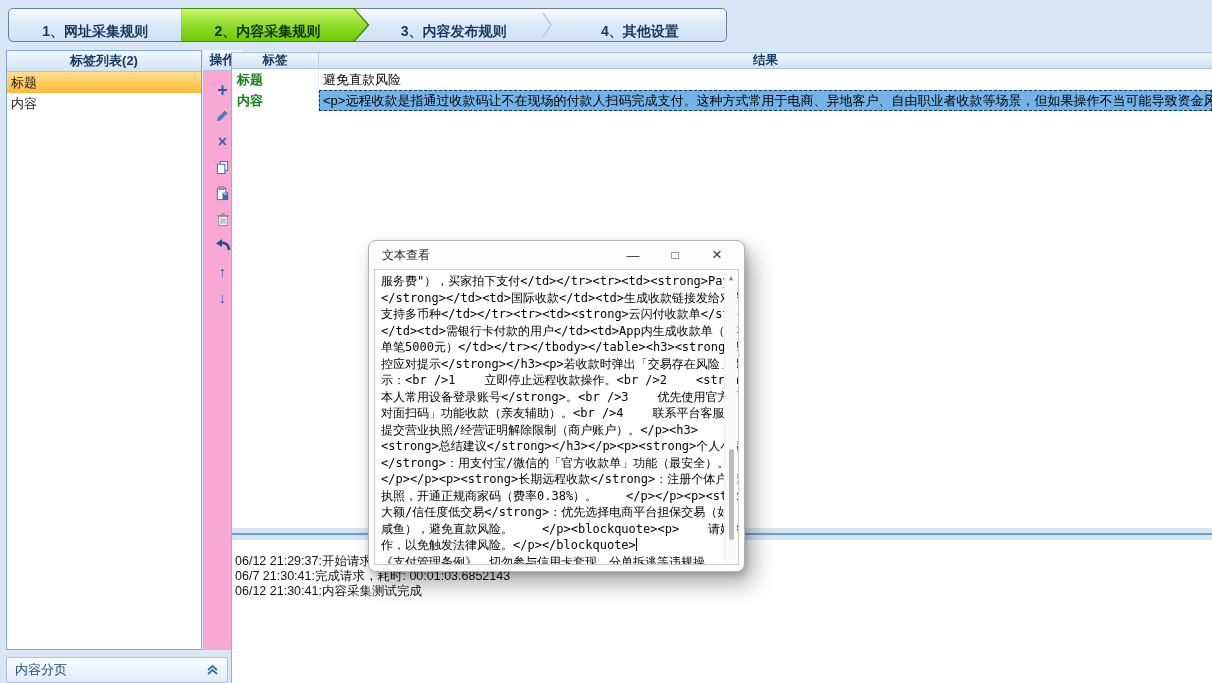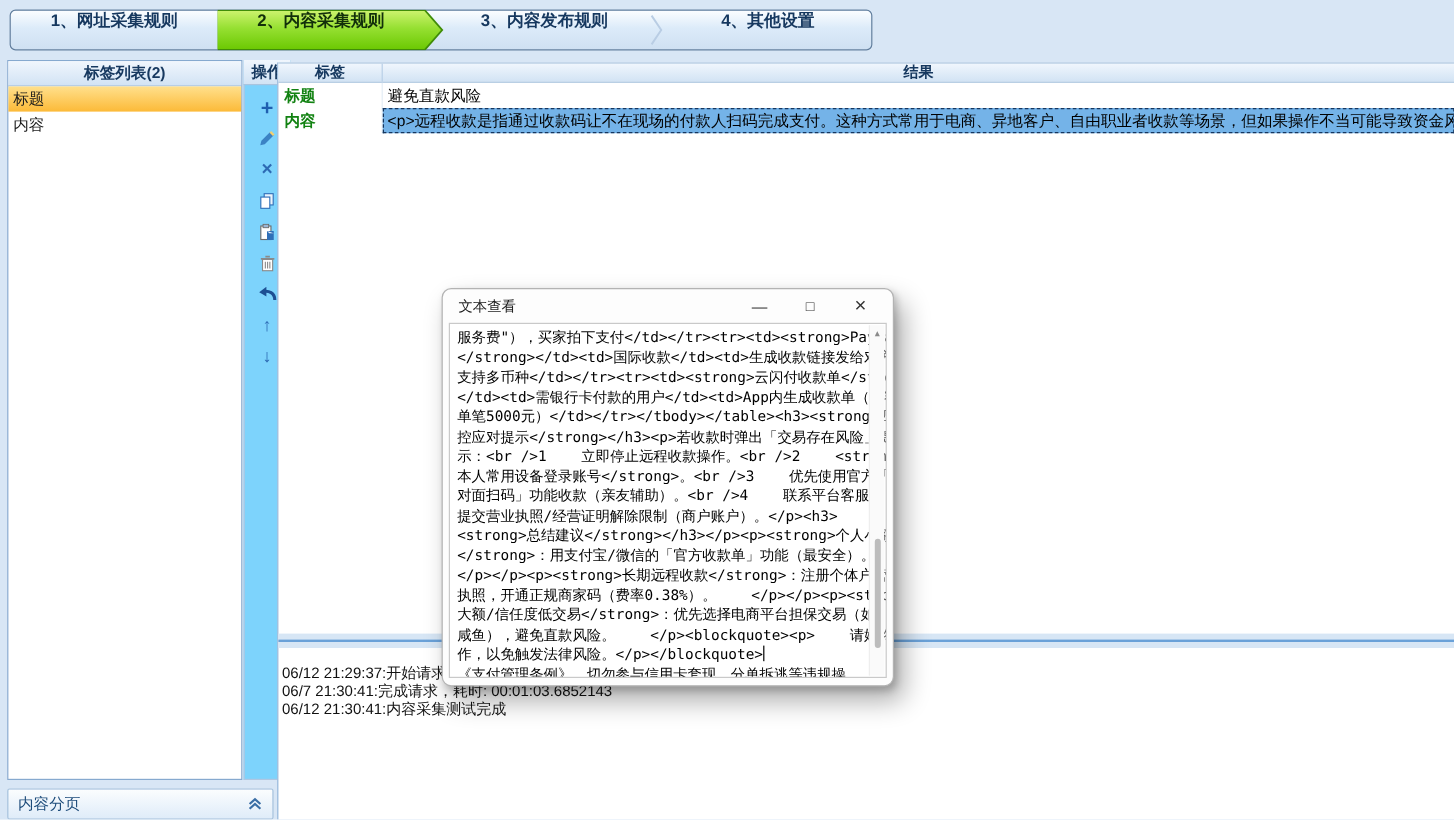--- a/index.html
+++ b/index.html
@@ -4,21 +4,21 @@
 <style>
   * { margin:0; padding:0; box-sizing:border-box; }
   html,body { width:1212px; height:683px; overflow:hidden; }
   body { background:#d8e6f5; font-family:"Liberation Sans", sans-serif; position:relative; }
 
   
   .tabbar { position:absolute; left:8px; top:8px; width:719px; height:34px;
     border:1px solid #64809f; border-radius:5px;
     background:linear-gradient(180deg,#fbfdff,#dcebf9 45%,#cfe0f2);
     display:flex; align-items:stretch; overflow:visible; }
-  .tab { flex:1; position:relative; display:flex; align-items:flex-start; justify-content:center;
+  .tab { flex:1; position:relative; display:flex; align-items:flex-end; justify-content:center;
     font-size:14px; font-weight:bold; color:#16385f; cursor:default; }
   .tab .lbl { position:relative; z-index:3; }
   .tab-active .arrow-outer { position:absolute; top:-1px; bottom:-1px; left:0; right:-16px; z-index:1;
     background:#3f8c08;
     clip-path:polygon(0 0, calc(100% - 15px) 0, 100% 50%, calc(100% - 15px) 100%, 0 100%); }
   .tab-active .arrow-inner { position:absolute; top:0; bottom:0; left:0; right:-14px; z-index:2;
     background:linear-gradient(180deg,#ccf26d,#96e032 45%,#6cc903);
     clip-path:polygon(0 0, calc(100% - 14px) 0, 100% 50%, calc(100% - 14px) 100%, 0 100%); }
   .tab-active .lbl { color:#12300a; }
   .tabsep { width:14px; display:flex; align-items:center; justify-content:center; }
@@ -26,21 +26,21 @@
   
   .listbox { position:absolute; left:6px; top:50px; width:196px; height:600px;
     background:#fff; border:1px solid #86a9cf; }
   .panel-hdr { height:21px; background:linear-gradient(180deg,#f0f6fd,#d2e3f4);
     border-bottom:1px solid #a9c4de; display:flex; align-items:center; justify-content:center;
     font-size:13px; font-weight:bold; color:#16385f; }
   .litem { height:21px; display:flex; align-items:center; padding-left:4px; font-size:13px; color:#1a1a1a; }
   .litem.sel { background:linear-gradient(180deg,#ffe08c,#fcba38); }
 
   .opscol { position:absolute; left:203px; top:50px; width:39px; height:600px;
-    background:#7dd3fc; border:1px solid #aec7e2; }
+    background:#f9a8d4; border:1px solid #aec7e2; }
   .opscol .panel-hdr { margin:-1px -1px 0 -1px; }
   .opstack { display:flex; flex-direction:column; align-items:center; padding-top:8px; }
   .opbtn { width:22px; height:21px; display:flex; align-items:center; justify-content:center;
     margin-bottom:5px; cursor:pointer; }
   .glyph-plus  { font-size:18px; font-weight:bold; color:#1f5fb0; line-height:1; }
   .glyph-x     { font-size:16px; font-weight:bold; color:#2d6ab4; line-height:1; }
   .glyph-arrow { font-size:15px; font-weight:bold; color:#2d6ab4; line-height:1; }
 
   .pagebar { position:absolute; left:6px; top:657px; width:222px; height:26px;
     background:linear-gradient(180deg,#fbfdfe,#dfecf9); border:1px solid #a9c4de; border-radius:2px;

